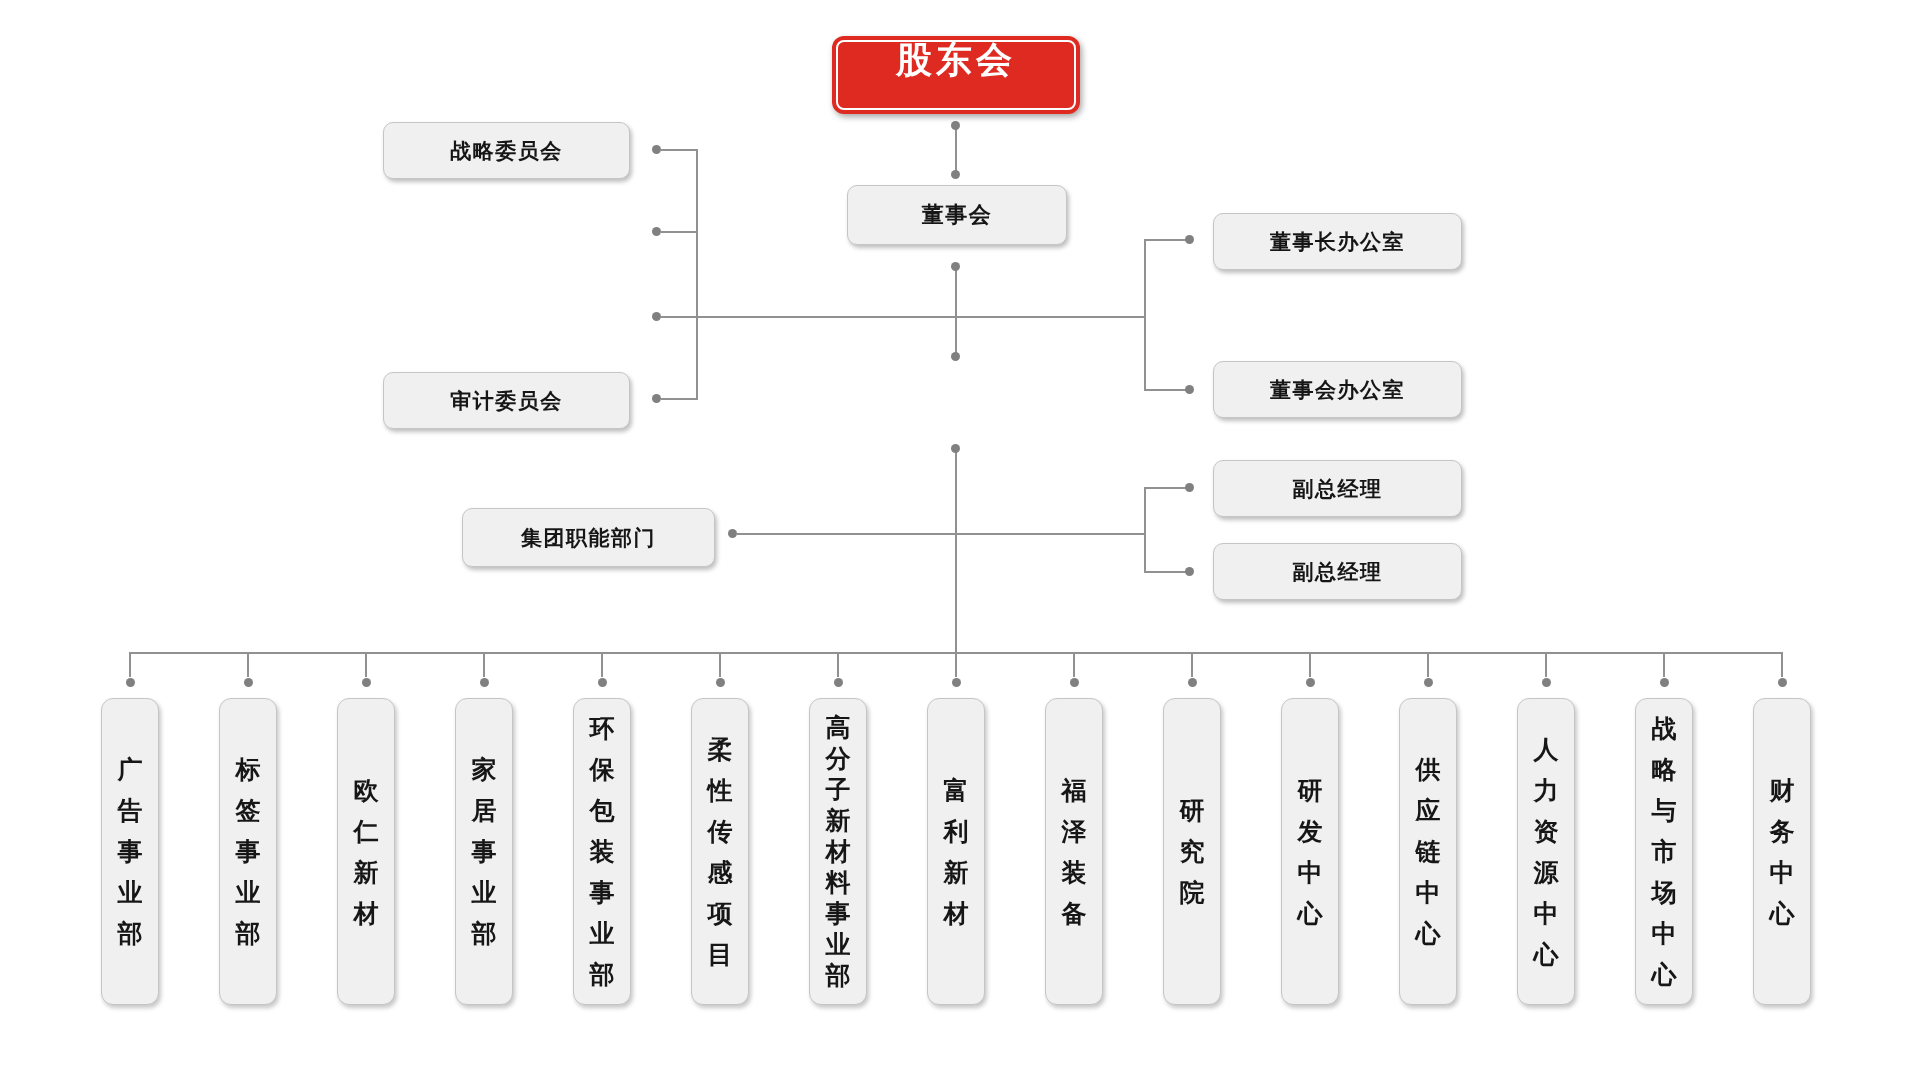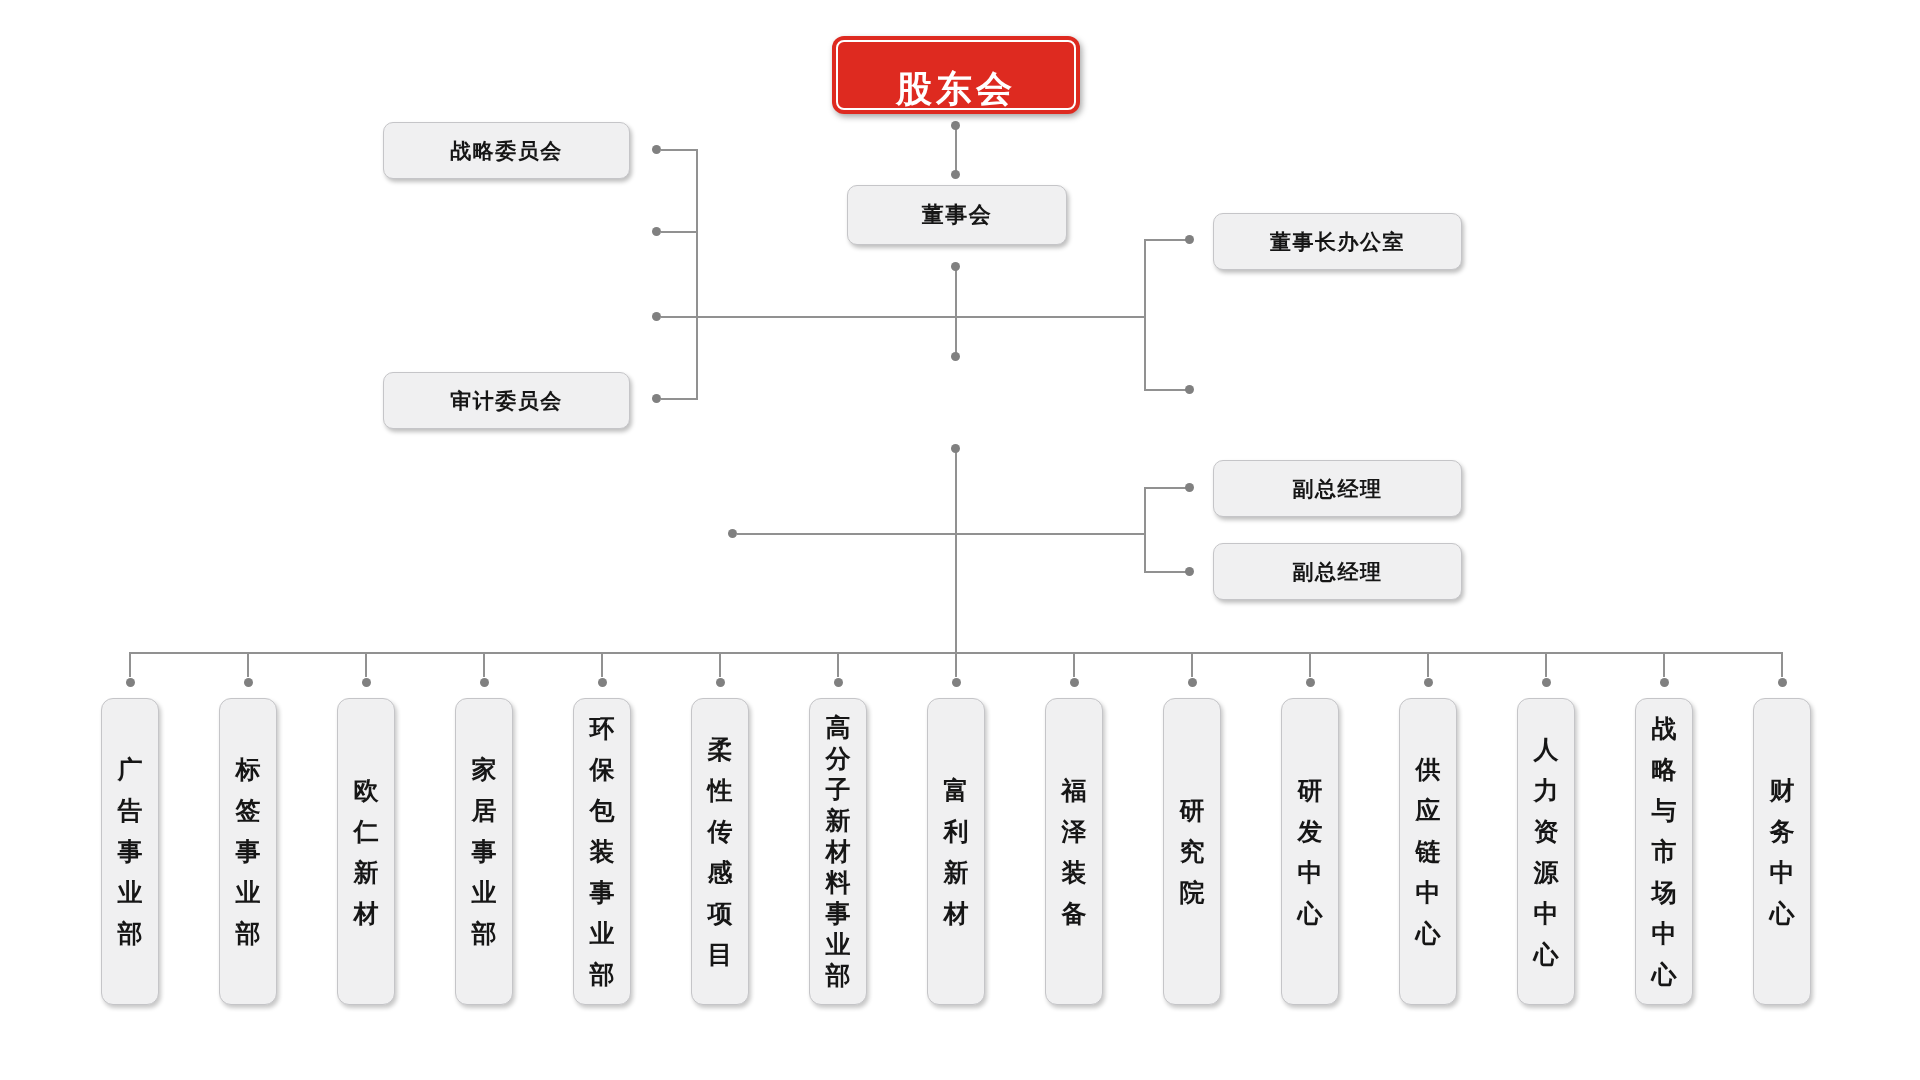--- a/index.html
+++ b/index.html
@@ -19,21 +19,21 @@
     box-shadow:2px 3px 4px rgba(0,0,0,.25);
     display:flex;align-items:center;justify-content:center;
     font-size:21px;font-weight:bold;color:#161616;letter-spacing:1.5px;white-space:nowrap;
   }
   .gbox.central{font-size:22px;text-align:center;}
   
   .red{
     position:absolute;left:832px;top:36px;width:248px;height:78px;
     background:#de2a20;border-radius:12px;
     box-shadow:2px 3px 6px rgba(0,0,0,.35);
-    display:flex;align-items:flex-end;justify-content:center;
+    display:flex;align-items:flex-start;justify-content:center;
     color:#ffffff;font-size:36px;font-weight:bold;letter-spacing:4px;
   }
   .red::before{content:"";position:absolute;inset:4px;border:2.5px solid #ffffff;border-radius:8px;}
   
   .dept{position:absolute;top:652px;width:58px;display:flex;flex-direction:column;align-items:center;}
   .dept .drop{width:2px;height:25px;background:#919191;}
   .dept .ddot{width:9px;height:9px;border-radius:50%;background:#808080;margin-top:1px;}
   .dept .vbox{
     margin-top:11px;width:58px;height:307px;box-sizing:border-box;
     background:#f0f0f1;border:1px solid #c5c5c8;border-radius:12px;
@@ -99,28 +99,34 @@
   <div class="gbox" style="left:383px;top:122px;width:245px;height:55px">
     <span>战略委员会</span>
   </div>
   <div class="gbox" style="left:1213px;top:213px;width:247px;height:55px">
     <span>董事长办公室</span>
   </div>
 
   <div class="gbox" style="left:383px;top:372px;width:245px;height:55px">
     <span>审计委员会</span>
   </div>
+  <div class="gbox" style="left:1213px;top:361px;width:247px;height:55px">
+    <span>董事会办公室</span>
+  </div>
 
   <div class="gbox" style="left:1213px;top:460px;width:247px;height:55px">
     <span>副总经理</span>
   </div>
   <div class="gbox" style="left:1213px;top:543px;width:247px;height:55px">
     <span>副总经理</span>
   </div>
 
+  <div class="gbox" style="left:462px;top:508px;width:251px;height:57px">
+    <span>集团职能部门</span>
+  </div>
 
   <div class="dept" style="left:101px">
     <div class="drop"></div>
       <div class="ddot"></div>
     <div class="vbox">
         <div class="vlabel">
           <span>广</span>
           <span>告</span>
           <span>事</span>
           <span>业</span>

